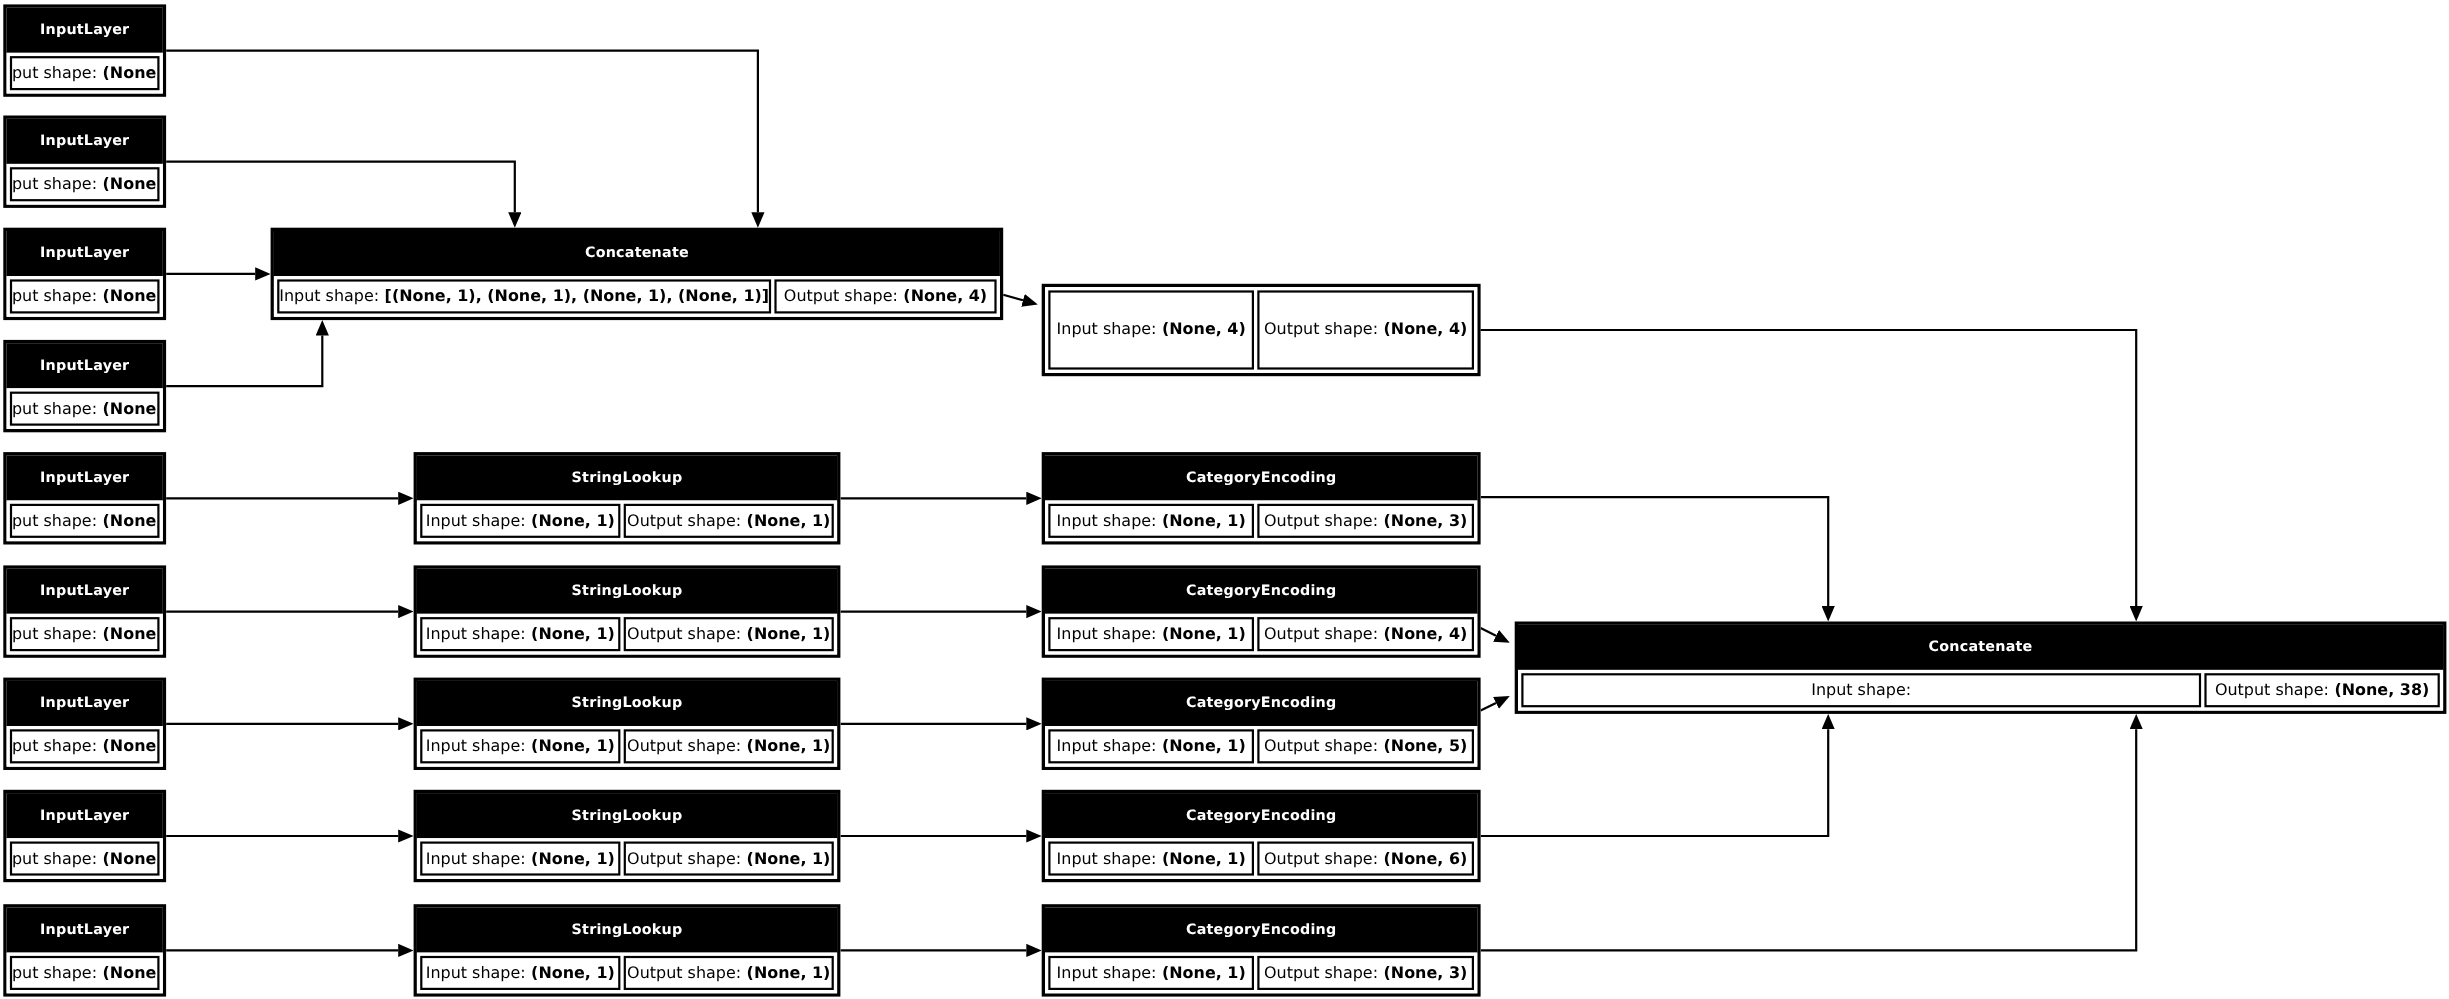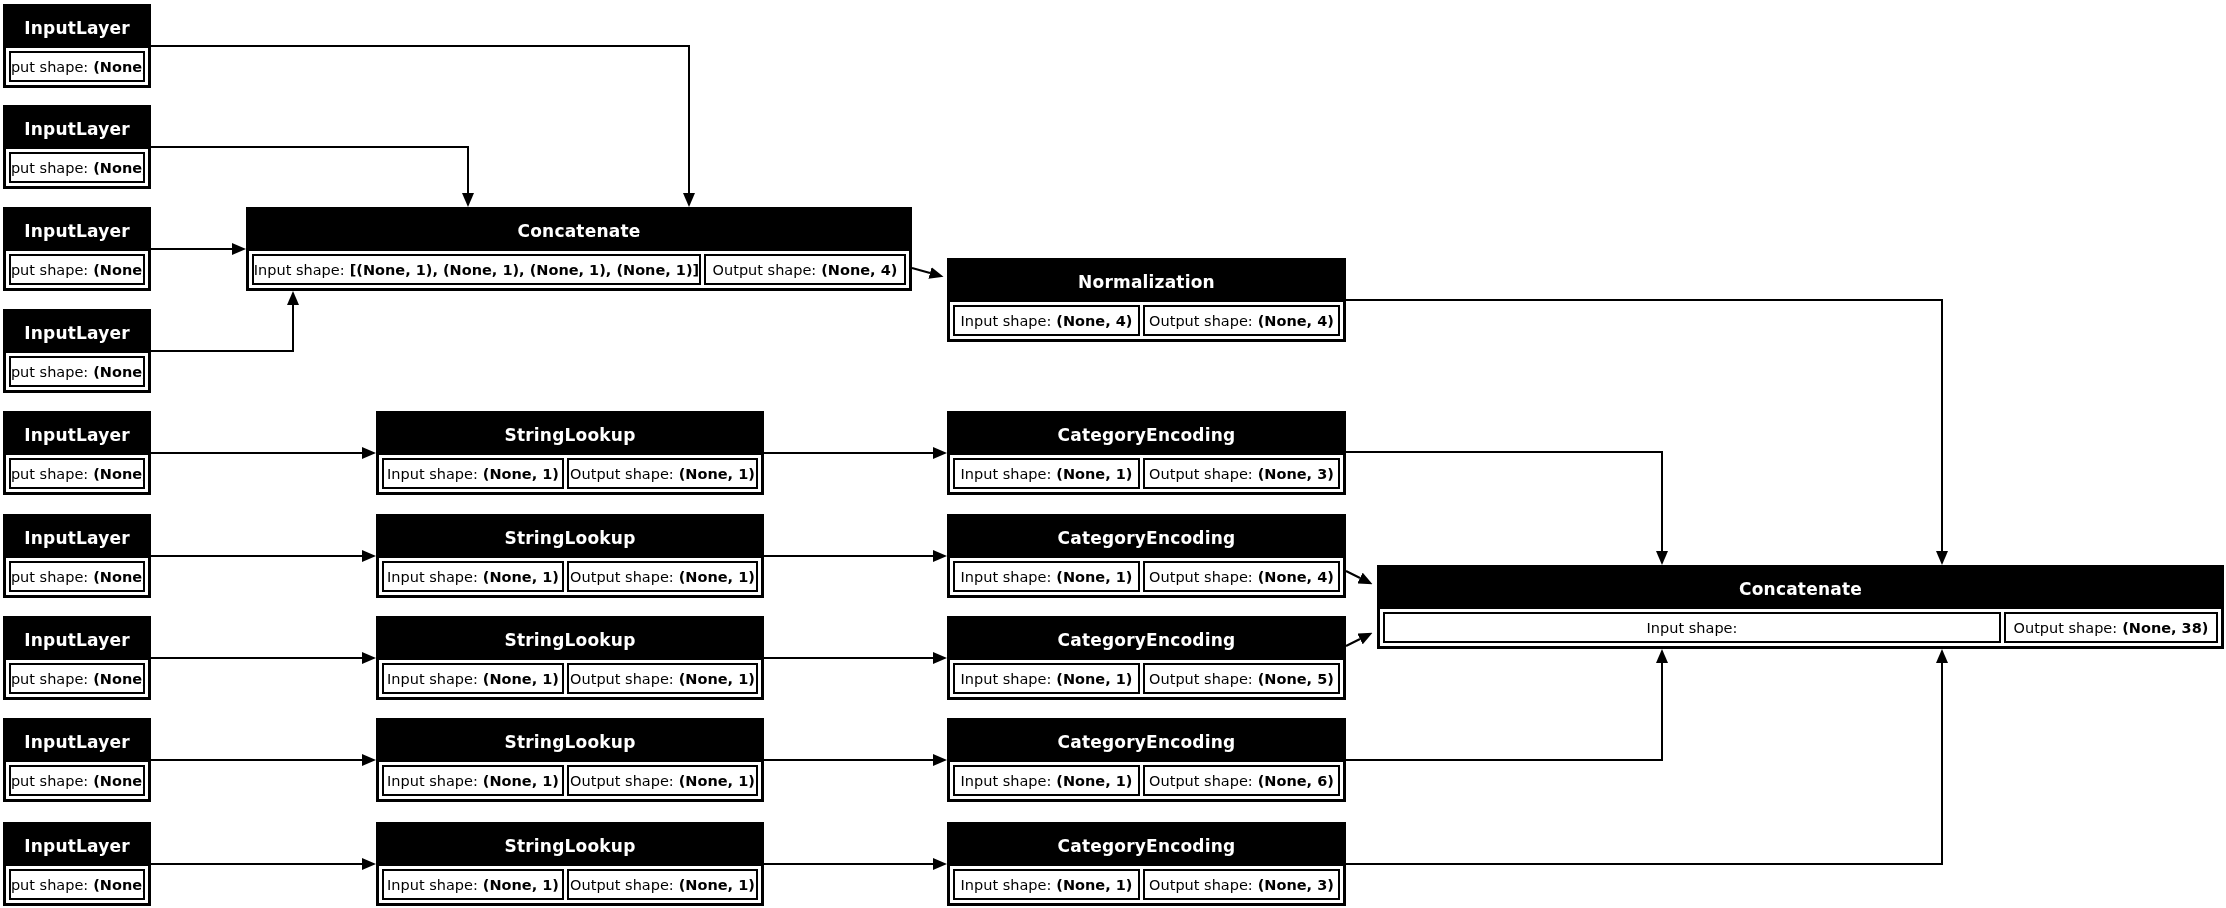--- a/index.html
+++ b/index.html
@@ -14,21 +14,21 @@
     position:absolute;
     box-sizing:border-box;
     height:84px;
     border:3px solid #000;
     background:#fff;
     display:flex;flex-direction:column;
   }
   .node .title{
     flex:0 0 41px;
     background:#000;color:#fff;
-    font-weight:bold;font-size:17px;
+    font-weight:bold;font-size:13px;
     display:flex;align-items:center;justify-content:center;
     letter-spacing:.2px;
   }
   .node .body{
     flex:1 1 auto;
     display:flex;
     padding:3px;gap:3px;
     background:#fff;
   }
   .cell{
@@ -132,21 +132,20 @@
           <span class="val">[(None, 1), (None, 1), (None, 1), (None, 1)]</span>
         </div>
       <div class="cell">
           <span>Output shape:</span>
           <span class="val">(None, 4)</span>
         </div>
     </div>
   </div>
 
   <div class="node" style="left:947px;top:258px;width:399px;">
-    <div class="title">Normalization</div>
     <div class="body">
       <div class="cell fixed" style="width:187px;">
           <span>Input shape:</span>
           <span class="val">(None, 4)</span>
         </div>
       <div class="cell">
           <span>Output shape:</span>
           <span class="val">(None, 4)</span>
         </div>
     </div>

